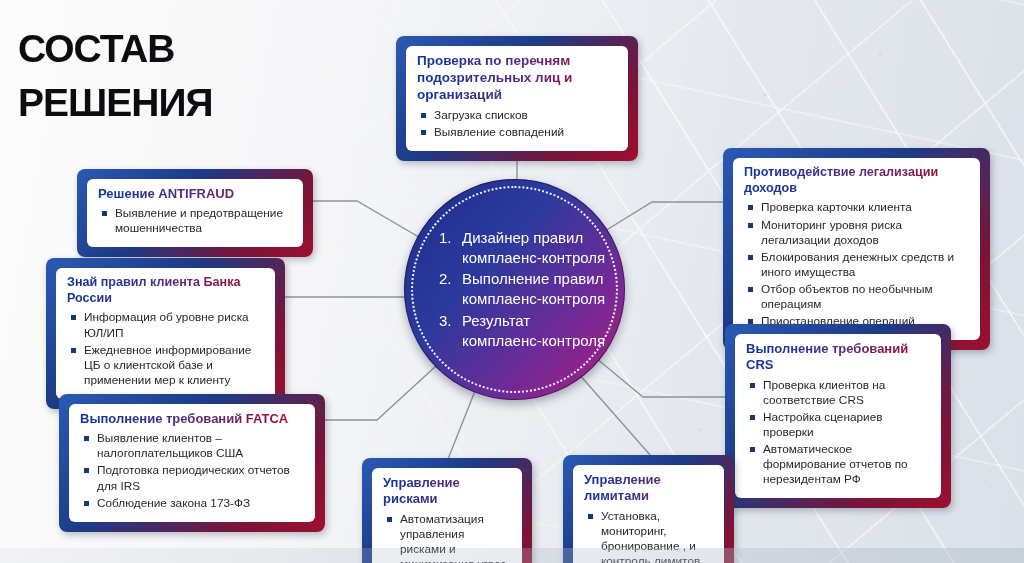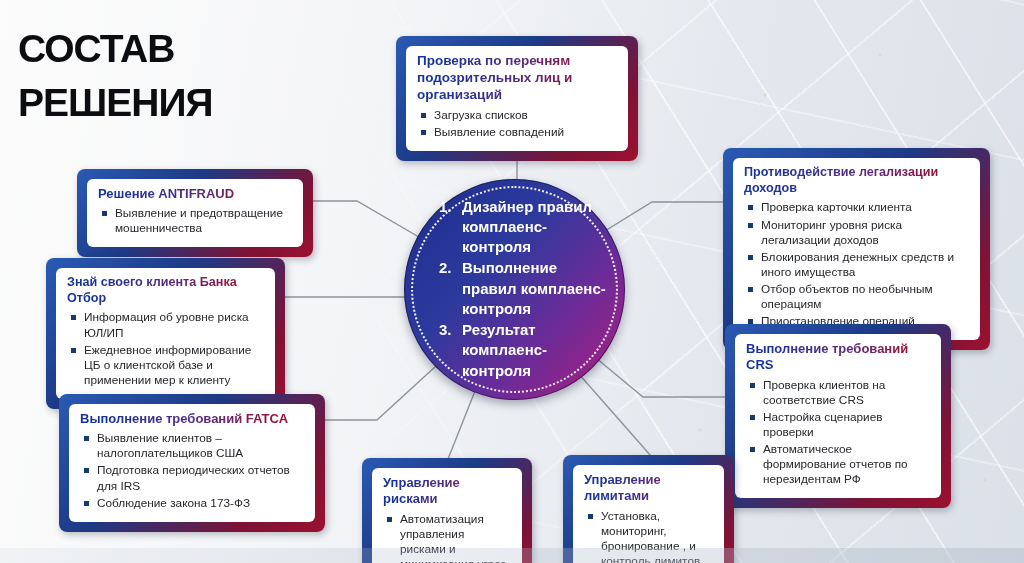--- a/index.html
+++ b/index.html
@@ -86,21 +86,21 @@
   }
   .circle::before {
     content:""; position:absolute; inset:7px; border-radius:50%;
     border:2px dotted rgba(255,255,255,.92);
   }
   .circle ol {
     position:absolute; left:35px; top:50%; transform:translateY(-50%);
     width:172px; list-style:none; counter-reset:c;
     color:#fff; font-size:15px; line-height:1.35; font-weight:500;
   }
-  .circle ol li { counter-increment:c; position:relative; padding-left:23px; margin-bottom:1px;font-weight:bold; }
+  .circle ol li { counter-increment:c; position:relative; padding-left:23px; margin-bottom:1px; }
   .circle ol li::before { content:counter(c) "."; position:absolute; left:0; }
 </style>
 </head>
 <body>
 
 <div class="stage">
   <div class="bg-pattern"></div>
 
   <div class="headline">
     <div>СОСТАВ</div>
@@ -143,21 +143,21 @@
       <div class="card-title">Решение ANTIFRAUD</div>
       <ul>
 
       <li>Выявление и предотвращение мошенничества</li>
         </ul>
     </div>
   </div>
 
   <div class="card kyc">
     <div class="card-inner">
-      <div class="card-title">Знай своего клиента Банка Отбор</div>
+      <div class="card-title">Знай правил клиента Банка России</div>
       <ul>
 
       <li>Информация об уровне риска ЮЛ/ИП</li>
           <li>Ежедневное информирование ЦБ о клиентской базе и применении мер к клиенту</li>
         </ul>
     </div>
   </div>
 
   <div class="card fatca">
     <div class="card-inner">

